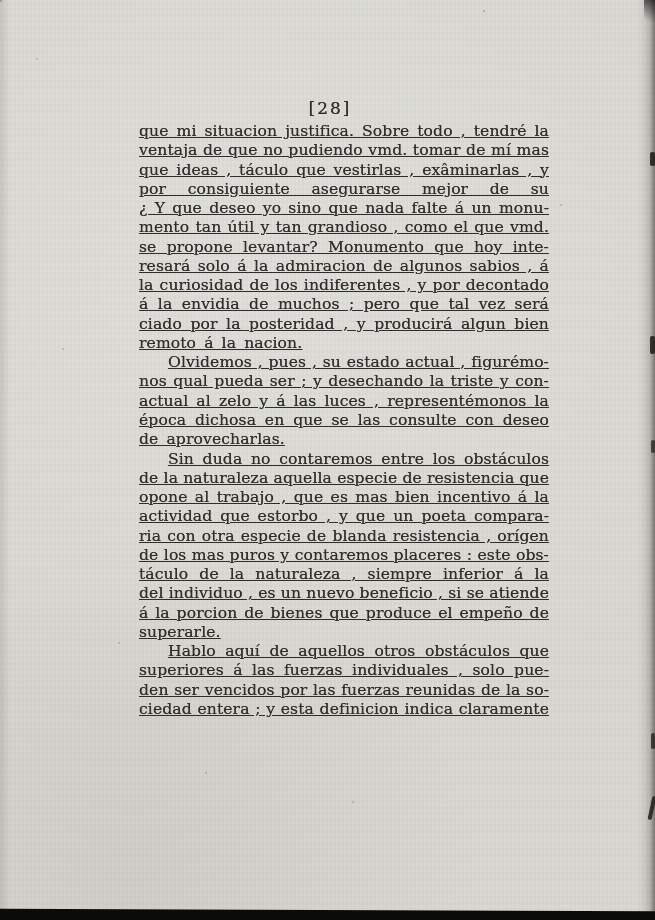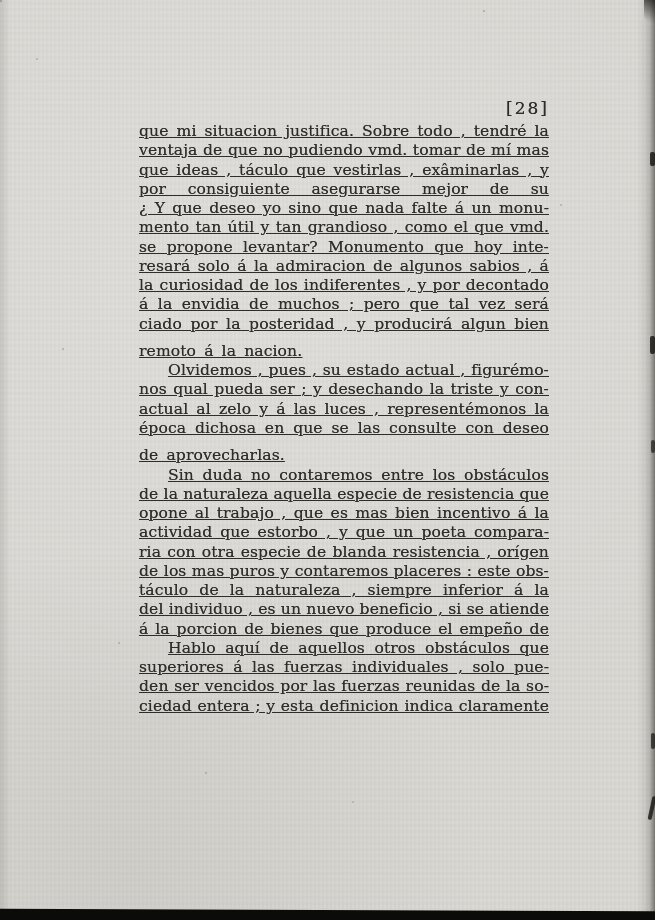--- a/index.html
+++ b/index.html
@@ -51,35 +51,35 @@
       62px 348px 0 rgba(70,68,62,0.3),
       205px 772px 0 rgba(70,68,62,0.3),
       352px 801px 0 rgba(70,68,62,0.25),
       118px 642px 0 rgba(70,68,62,0.28),
       560px 204px 0 rgba(70,68,62,0.3),
       36px 58px 0 rgba(70,68,62,0.25);
   }
   
   .page-number {
     position:absolute; top:98px; left:139px; width:410px;
-    text-align:right; text-indent:-28px;
+    text-align:center; text-indent:-28px;
     font-size:17px; letter-spacing:2px;
     text-shadow:0 0 0.5px rgba(47,45,41,0.8);
   }
   .text-block {
     position:absolute; top:122px; left:139px; width:410px;
     font-size:15.6px; line-height:19.28px; letter-spacing:0.1px;
     text-shadow:0 0 0.5px rgba(47,45,41,0.75);
     text-decoration:underline;
   }
   .line {
     height:19.28px; overflow:hidden;
     text-align:justify; text-align-last:justify;
   }
-  .line.noj { text-align-last:left; word-spacing:3px;margin-top:8px; }
+  .line.noj { text-align-last:left; word-spacing:3px; }
   .line.indent { text-indent:29px; }
 </style>
 </head>
 <body>
 
 <div class="page" style="--paper: #d8d7d2; --ink: #2f2d29; --edge: #0b0b09;">
 
   <div class="left-edge-shade"></div>
   <div class="right-edge-shade"></div>
   <div class="corner-shade-top-right"></div>
@@ -112,20 +112,21 @@
       <div class="line noj">de aprovecharlas.</div>
       <div class="line indent">Sin duda no contaremos entre los obstáculos</div>
       <div class="line">de la naturaleza aquella especie de resistencia que</div>
       <div class="line">opone al trabajo , que es mas bien incentivo á la</div>
       <div class="line">actividad que estorbo , y que un poeta compara-</div>
       <div class="line">ria con otra especie de blanda resistencia , orígen</div>
       <div class="line">de los mas puros y contaremos placeres : este obs-</div>
       <div class="line">táculo de la naturaleza , siempre inferior á la fuerza</div>
       <div class="line">del individuo , es un nuevo beneficio , si se atiende</div>
       <div class="line">á la porcion de bienes que produce el empeño de</div>
+      <div class="line noj">superarle.</div>
       <div class="line indent">Hablo aquí de aquellos otros obstáculos que</div>
       <div class="line">superiores á las fuerzas individuales , solo pue-</div>
       <div class="line">den ser vencidos por las fuerzas reunidas de la so-</div>
       <div class="line">ciedad entera ; y esta definicion indica claramente</div>
     </div>
 
   <div class="bottom-edge"></div>
 </div>
 
 </body></html>

